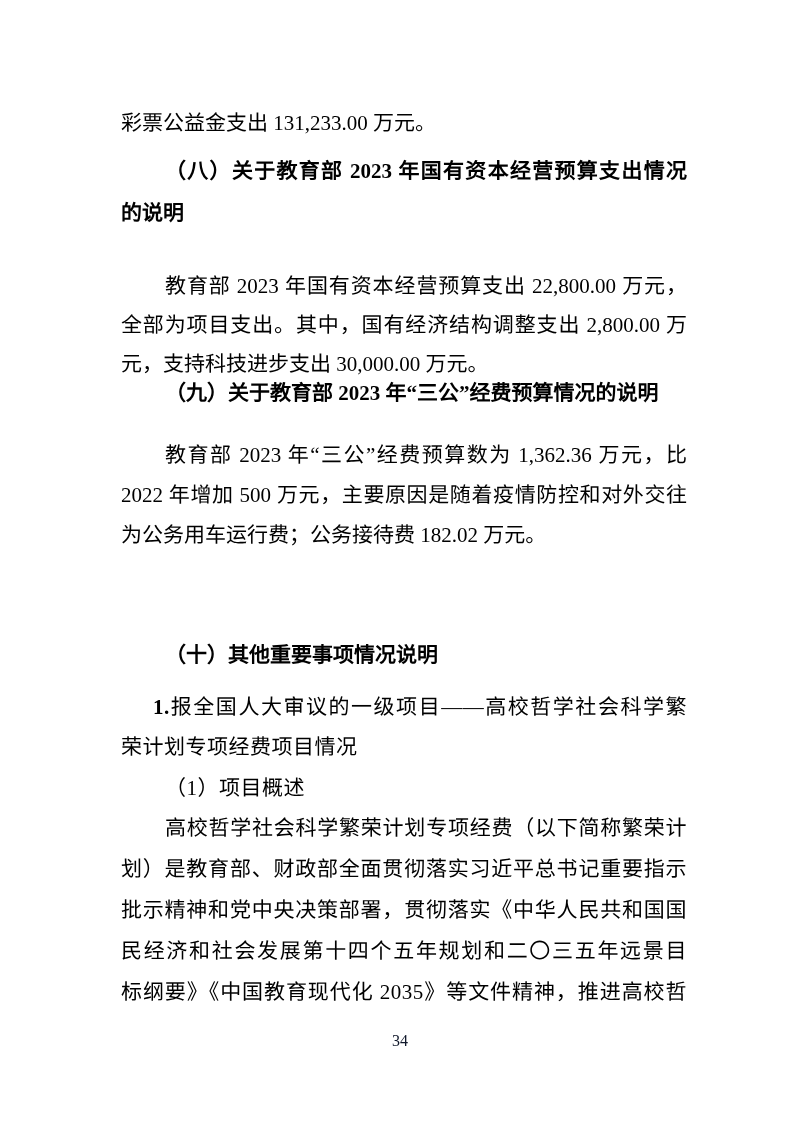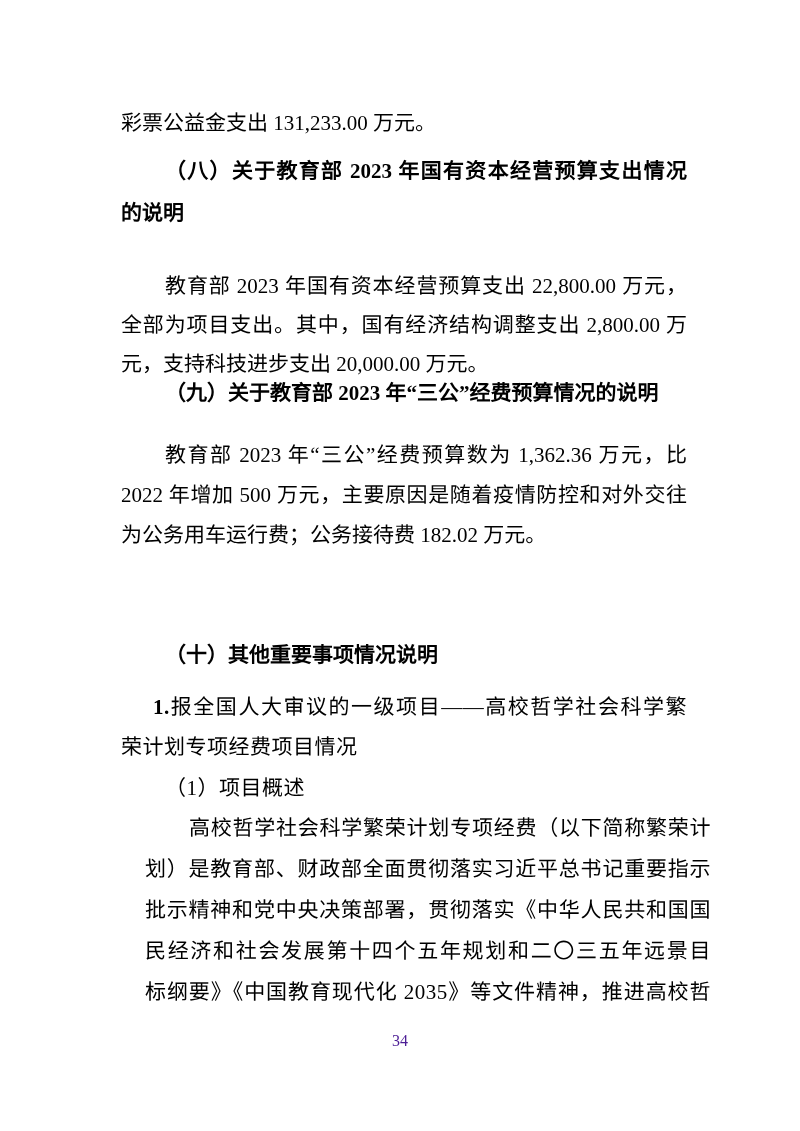--- a/index.html
+++ b/index.html
@@ -39,59 +39,59 @@
   .kai    { font-size: 21px; letter-spacing: 0.5px; }
   .heading{ font-size: 21px; font-weight: 700; }
   .bold   { font-weight: 700; }
   #page-number {
     position: absolute;
     top: 1032px;
     left: 0;
     width: 800px;
     text-align: center;
     font-size: 16px;
-    color: #4c1d95;
+    color: #0f172a;
   }
 </style>
 </head>
 <body>
 
 <div id="page">
   <div id="content">
       <div class="block serif" style="top: 103px; line-height: 40px;">
         <div class="line lft"><span>彩票公益金支出 131,233.00 万元。</span></div>
       </div>
       <div class="block heading" style="top: 150px; line-height: 42px;">
         <div class="line jst" style="padding-left: 44px;"><span class="bold">（八）关于教育部 2023 年国有资本经营预算支出情况</span></div>
         <div class="line lft"><span class="bold">的说明</span></div>
       </div>
       <div class="block serif" style="top: 246px; line-height: 39px;">
         <div class="line jst" style="padding-left: 44px; margin-top: 21px;"><span>教育部 2023 年国有资本经营预算支出 22,800.00 万元，</span></div>
         <div class="line jst"><span>全部为项目支出。其中，国有经济结构调整支出 2,800.00 万</span></div>
-        <div class="line lft"><span>元，支持科技进步支出 20,000.00 万元。</span></div>
+        <div class="line lft"><span>元，支持科技进步支出 30,000.00 万元。</span></div>
       </div>
       <div class="block heading" style="top: 373px; line-height: 40px;">
         <div class="line lft" style="padding-left: 44px;"><span class="bold">（九）关于教育部 2023 年“三公”经费预算情况的说明</span></div>
       </div>
       <div class="block serif" style="top: 427px; line-height: 40px;">
         <div class="line jst" style="padding-left: 44px; margin-top: 8px;"><span>教育部 2023 年“三公”经费预算数为 1,362.36 万元，比</span></div>
         <div class="line jst"><span>2022 年增加 500 万元，主要原因是随着疫情防控和对外交往</span></div>
         <div class="line lft"><span>为公务用车运行费；公务接待费 182.02 万元。</span></div>
       </div>
       <div class="block heading" style="top: 635px; line-height: 40px;">
         <div class="line lft" style="padding-left: 44px;"><span class="bold">（十）其他重要事项情况说明</span></div>
       </div>
       <div class="block kai" style="top: 687px; line-height: 40px;">
         <div class="line jst" style="padding-left: 32px;"><span class="bold">1.</span><span>报全国人大审议的一级项目——高校哲学社会科学繁</span></div>
         <div class="line lft"><span>荣计划专项经费项目情况</span></div>
       </div>
       <div class="block kai" style="top: 768px; line-height: 40px;">
         <div class="line lft" style="padding-left: 44px;"><span>（1）项目概述</span></div>
       </div>
-      <div class="block kai" style="top: 808px; line-height: 41px; margin-left: 24px;">
+      <div class="block kai" style="top: 808px; line-height: 41px;">
         <div class="line jst" style="padding-left: 44px;"><span>高校哲学社会科学繁荣计划专项经费（以下简称繁荣计</span></div>
         <div class="line jst"><span>划）是教育部、财政部全面贯彻落实习近平总书记重要指示</span></div>
         <div class="line jst"><span>批示精神和党中央决策部署，贯彻落实《中华人民共和国国</span></div>
         <div class="line jst"><span>民经济和社会发展第十四个五年规划和二〇三五年远景目</span></div>
         <div class="line jst"><span>标纲要》《中国教育现代化 2035》等文件精神，推进高校哲</span></div>
       </div>
     </div>
   <div id="page-number">34</div>
 </div>
 

